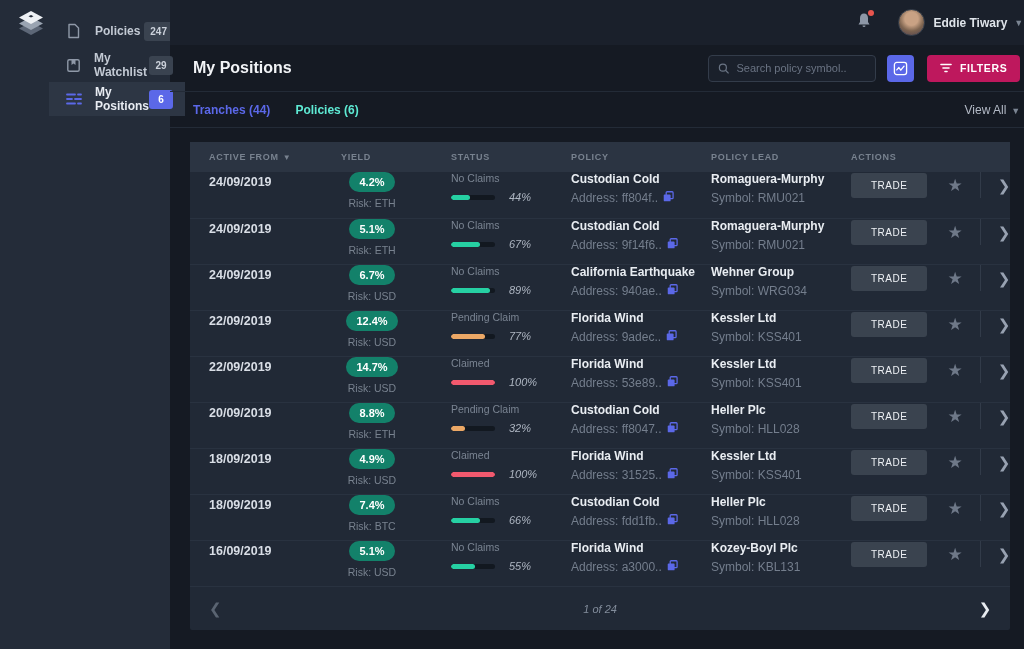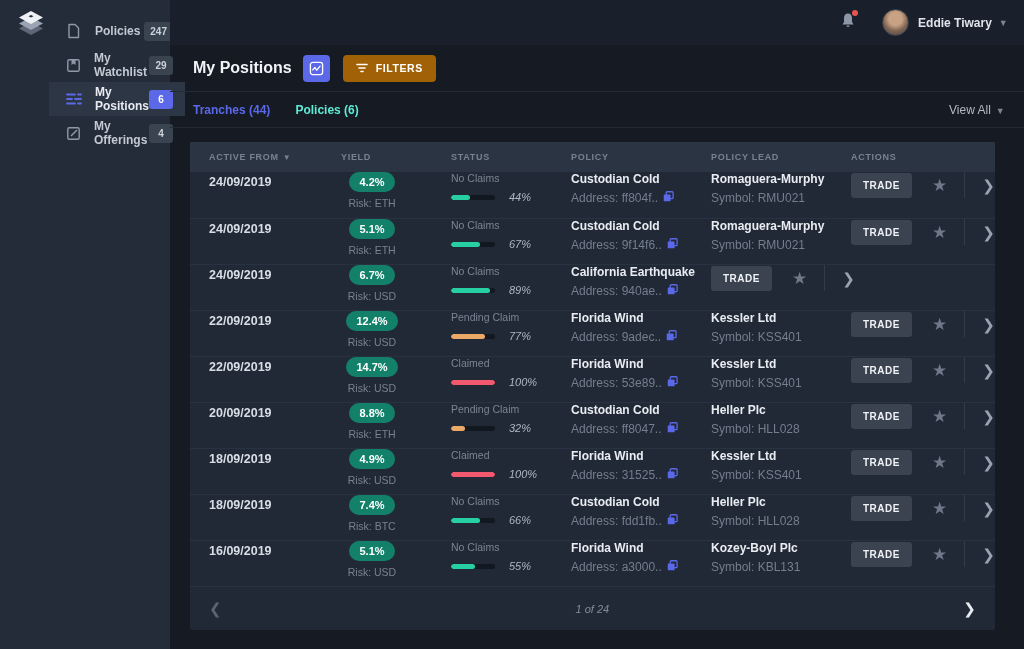--- a/index.html
+++ b/index.html
@@ -36,21 +36,21 @@
   .caret { color:#7b8593; font-size:9px; cursor:pointer; }
 
   .content-header { height:47px; display:flex; align-items:center; padding:0 23px; border-bottom:1px solid #232b37; }
   .page-title { color:#f2f4f7; font-size:16px; font-weight:bold; }
   .search-box { margin-left:auto; width:168px; height:27px; border:1px solid #333c4a; border-radius:4px;
                 display:flex; align-items:center; padding:0 9px; background:#1a202b; }
   .search-box input { background:transparent; border:0; outline:none; color:#c6cdd8; font-size:11px; width:100%; margin-left:7px; }
   .search-box input::placeholder { color:#6a7383; }
   .sq-btn { width:27px; height:27px; background:#5b68e8; border:0; border-radius:4px; margin-left:11px;
             display:flex; align-items:center; justify-content:center; cursor:pointer; }
-  .filters-btn { margin-left:13px; height:27px; background:#a16207; border:0; border-radius:4px; color:#fff;
+  .filters-btn { margin-left:13px; height:27px; background:#be185d; border:0; border-radius:4px; color:#fff;
                  font-size:10.5px; font-weight:bold; letter-spacing:.6px; padding:0 13px; display:flex;
                  align-items:center; gap:8px; cursor:pointer; font-family:inherit; }
 
   .tabs-bar { height:36px; display:flex; align-items:center; padding:0 23px; border-bottom:1px solid #232b37; }
   .tab { font-size:12px; font-weight:bold; color:#5eead4; margin-right:25px; cursor:pointer; }
   .tab.active { color:#5b68e8; }
   .view-all { margin-left:auto; color:#b3bac6; font-size:12px; cursor:pointer; }
   .view-all .caret { margin-left:5px; }
 
   
@@ -67,22 +67,22 @@
   .pill { background:#13816a; color:#fff; font-size:11px; font-weight:bold; padding:4px 10px; border-radius:11px; }
   .risk { font-size:10.5px; color:#78828f; margin-top:5px; white-space:nowrap; }
   .status-label { font-size:10.5px; color:#7a8492; margin-bottom:7px; }
   .bar-row { display:flex; align-items:center; }
   .bar-track { width:44px; height:5px; background:#121820; border-radius:3px; overflow:hidden; }
   .bar-fill { height:100%; border-radius:3px; }
   .pct { font-size:11px; font-style:italic; color:#aeb6c2; margin-left:14px; }
   .cname { font-size:12px; font-weight:bold; color:#e9edf2; margin-bottom:5px; }
   .csub { font-size:12px; color:#747e8d; display:flex; align-items:center; gap:5px; }
   .actions { display:flex; align-items:center; }
-  .trade-btn { background:#3a434f; border:0; border-radius:3px; color:#eef1f5; font-size:10px; font-weight:bold;
-               letter-spacing:.5px; padding:7px 12px; cursor:pointer; font-family:inherit; }
+  .trade-btn { background:#3a434f; border:0; border-radius:3px; color:#eef1f5; font-size:10px; font-weight:normal;
+               letter-spacing:.5px; padding:7px 20px; cursor:pointer; font-family:inherit; }
   .star { color:#6e7888; font-size:17px; margin-left:20px; cursor:pointer; line-height:1; }
   .vsep { width:1px; height:26px; background:#323b49; margin:0 17px; }
   .chev { color:#98a2b2; font-size:15px; cursor:pointer; background:none; border:0; line-height:1; }
 
   .tfoot { height:44px; display:flex; align-items:center; justify-content:center; border-top:1px solid #293240; position:relative; }
   .page-label { font-size:11px; font-style:italic; color:#828c9b; }
   .pg-btn { position:absolute; background:none; border:0; font-size:15px; cursor:pointer; line-height:1; }
   .pg-prev { left:19px; color:#5a6472; }
   .pg-next { right:19px; color:#e8ecf1; }
 </style>
@@ -131,30 +131,20 @@
               <line x1="12" y1="2.5" x2="15" y2="2.5"></line>
               <line x1="1" y1="7" x2="6" y2="7"></line>
               <line x1="9" y1="7" x2="15" y2="7"></line>
               <line x1="1" y1="11.5" x2="9" y2="11.5"></line>
               <line x1="12" y1="11.5" x2="15" y2="11.5"></line>
             </svg>
           </span>
           <span class="nlabel">My Positions</span>
           <span class="badge accent">6</span>
         </div>
-        <div class="nav-item">
-          <span class="nicon">
-            <svg width="15" height="15" viewBox="0 0 15 15" fill="none" stroke="#8f99a8" stroke-width="1.4">
-              <rect x="1.8" y="1.8" width="11.4" height="11.4" rx="1.5"></rect>
-              <line x1="5" y1="10" x2="11" y2="4"></line>
-            </svg>
-          </span>
-          <span class="nlabel">My Offerings</span>
-          <span class="badge">4</span>
-        </div>
       </nav>
     <div class="sidebar-footer">
       <span class="nicon">
         <svg width="16" height="16" viewBox="0 0 16 16" fill="none" stroke="#8f99a8" stroke-width="1.4">
           <path d="M8 3.5 C6.5 2 4 2 2.5 2.8 V12.8 C4 12 6.5 12 8 13.5 C9.5 12 12 12 13.5 12.8 V2.8 C12 2 9.5 2 8 3.5 Z"></path>
           <line x1="8" y1="3.5" x2="8" y2="13.5"></line>
         </svg>
       </span>
       <span class="nlabel">History</span>
     </div>
@@ -170,20 +160,27 @@
         </svg>
         <span class="bell-dot"></span>
       </span>
       <span class="avatar"></span>
       <span class="user-name">Eddie Tiwary</span>
       <span class="caret">▼</span>
     </header>
 
     <div class="content-header">
       <h1 class="page-title">My Positions</h1>
+      <div class="search-box">
+        <svg width="13" height="13" viewBox="0 0 14 14" fill="none" stroke="#6a7484" stroke-width="1.5">
+          <circle cx="6" cy="6" r="4.3"></circle>
+            <line x1="9.5" y1="9.5" x2="13" y2="13"></line>
+        </svg>
+        <input type="text" placeholder="Search policy symbol.." style="">
+      </div>
       <button class="sq-btn">
         <svg width="15" height="15" viewBox="0 0 16 16" fill="none" stroke="#fff" stroke-width="1.4">
           <rect x="1.5" y="1.5" width="13" height="13" rx="2.5"></rect>
           <polyline points="4,9.5 6.3,7 8.3,9.8 11.8,5.5" stroke-linecap="round" stroke-linejoin="round"></polyline>
         </svg>
       </button>
       <button class="filters-btn">
         <svg width="12" height="10" viewBox="0 0 12 10" stroke="#fff" stroke-width="1.6" stroke-linecap="round">
           <line x1="1" y1="1.5" x2="11" y2="1.5"></line>
             <line x1="3" y1="5" x2="9" y2="5"></line>
@@ -305,20 +302,24 @@
             <div class="col-4">
               <div class="cname">California Earthquake</div>
               <div class="csub">
                 <span>Address: 940ae..</span>
                 <span><svg width="11" height="11" viewBox="0 0 12 12">
                     <rect x="3.5" y="0.8" width="7.5" height="7.5" rx="1" fill="none" stroke="#5b68e8" stroke-width="1.4"></rect>
                     <rect x="0.8" y="3.8" width="7.5" height="7.5" rx="1" fill="#5b68e8"></rect>
                   </svg></span>
               </div>
             </div>
+            <div class="col-5">
+              <div class="cname">Wehner Group</div>
+              <div class="csub">Symbol: WRG034</div>
+            </div>
             <div class="col-6 actions">
               <button class="trade-btn">TRADE</button>
               <span class="star">★</span>
               <span class="vsep"></span>
               <button class="chev">❯</button>
             </div>
           </div>
           <div class="trow">
             <div class="col-1"><span class="date">22/09/2019</span></div>
             <div class="col-2">

